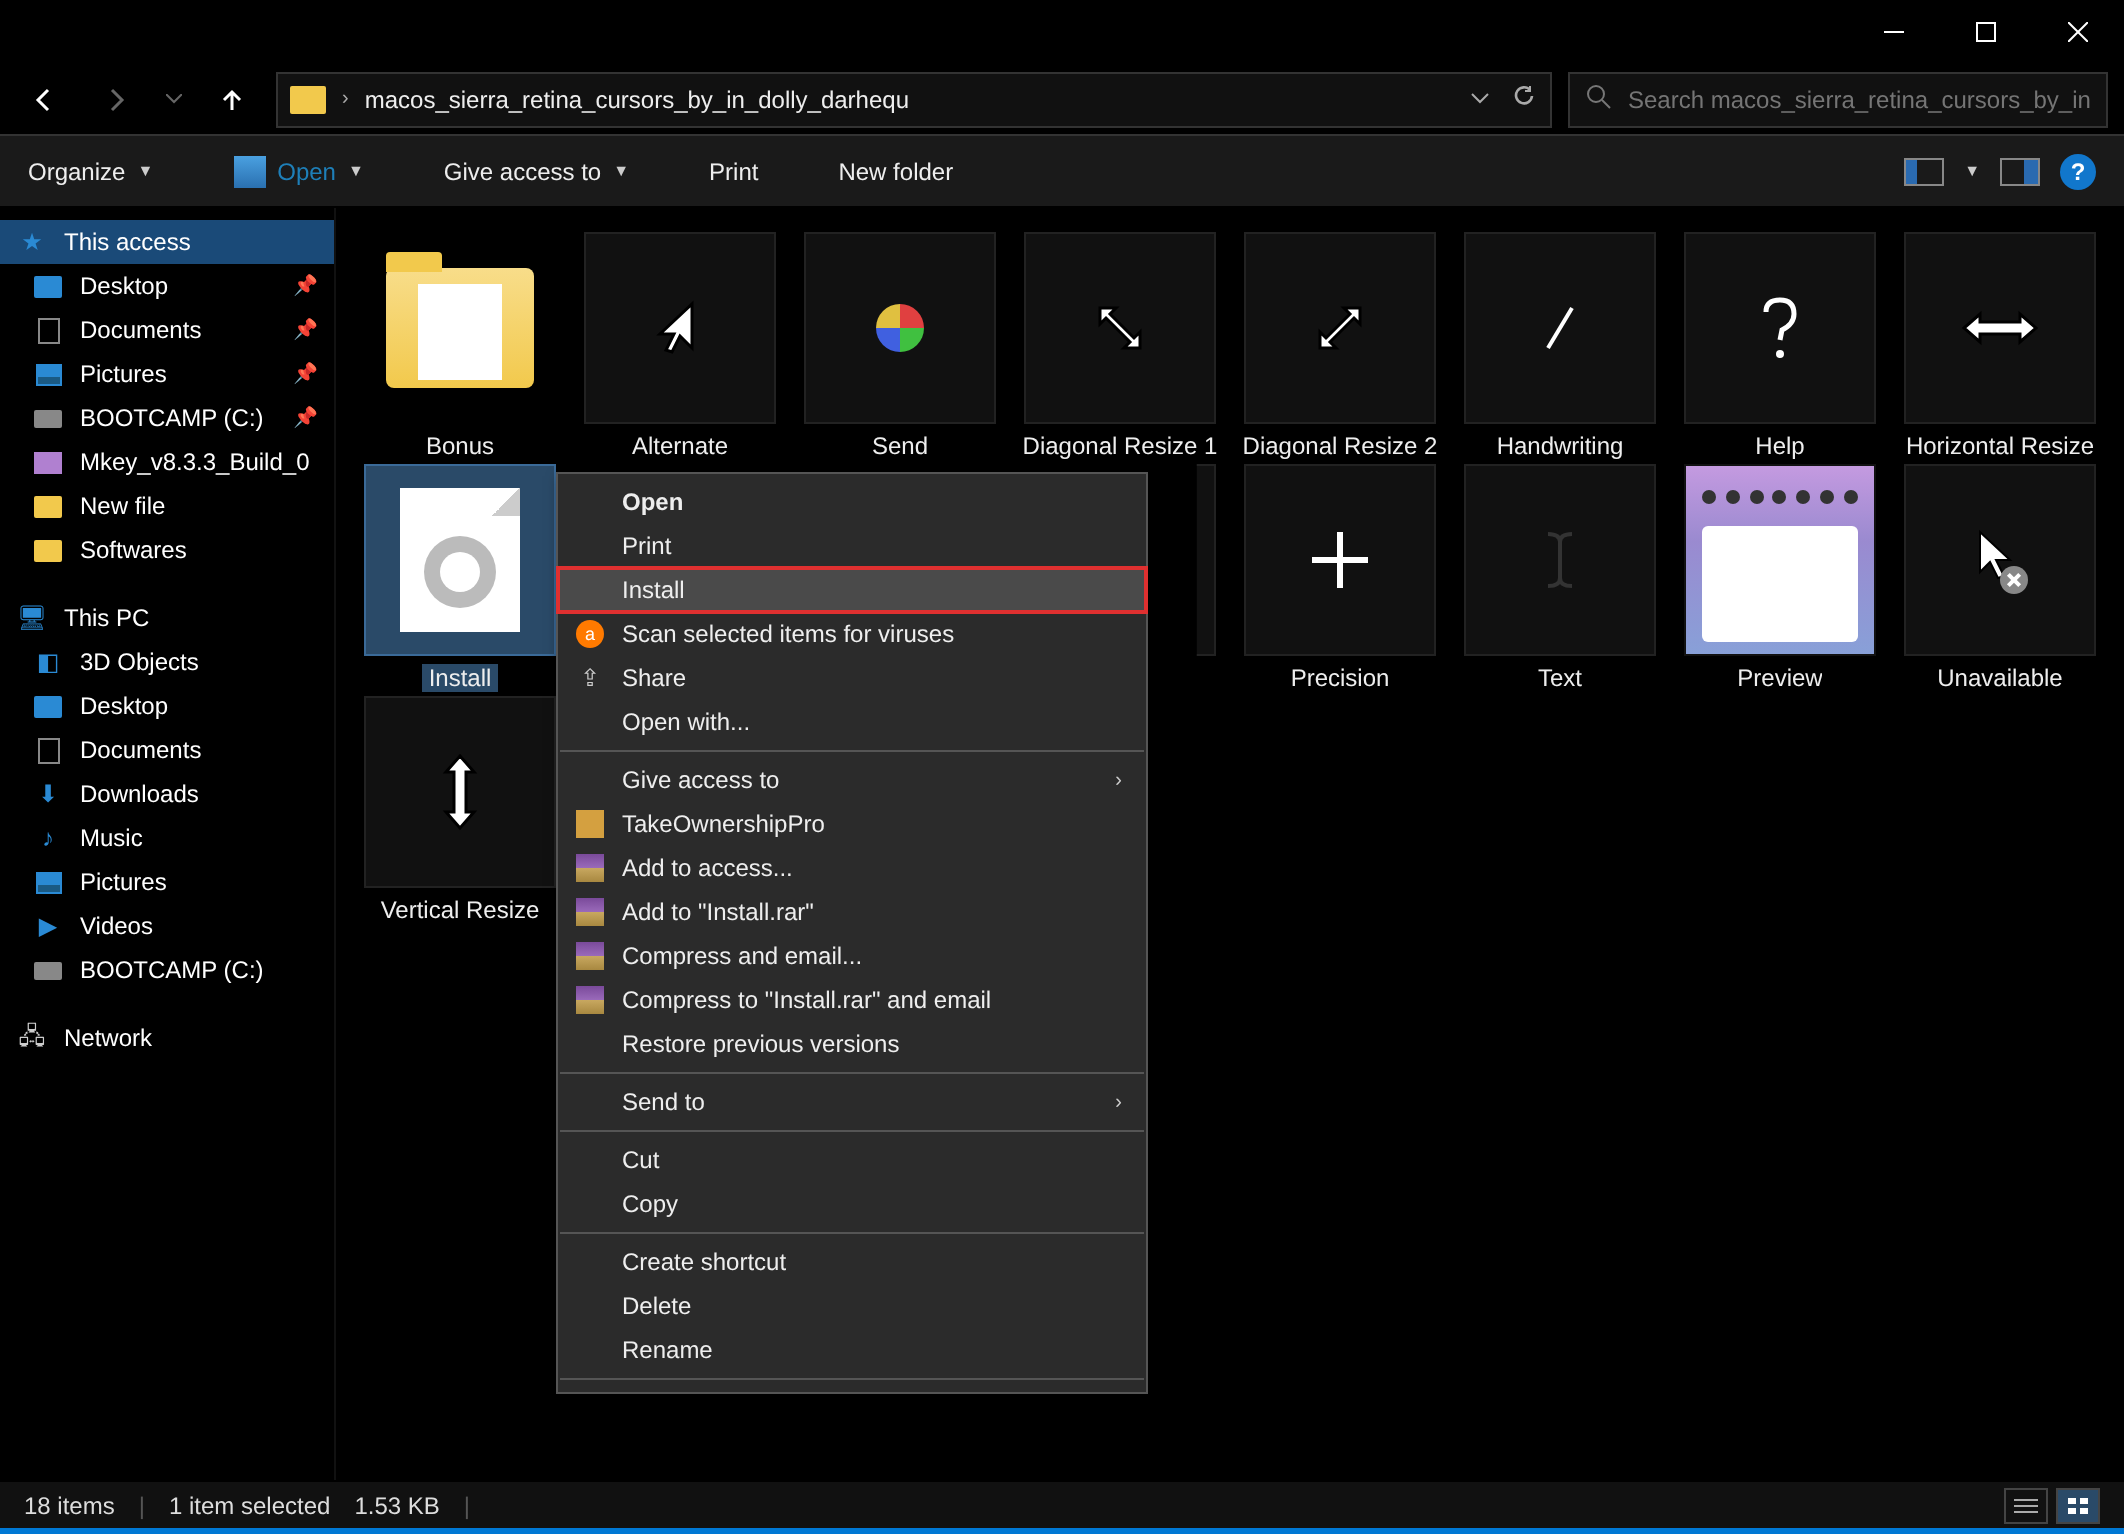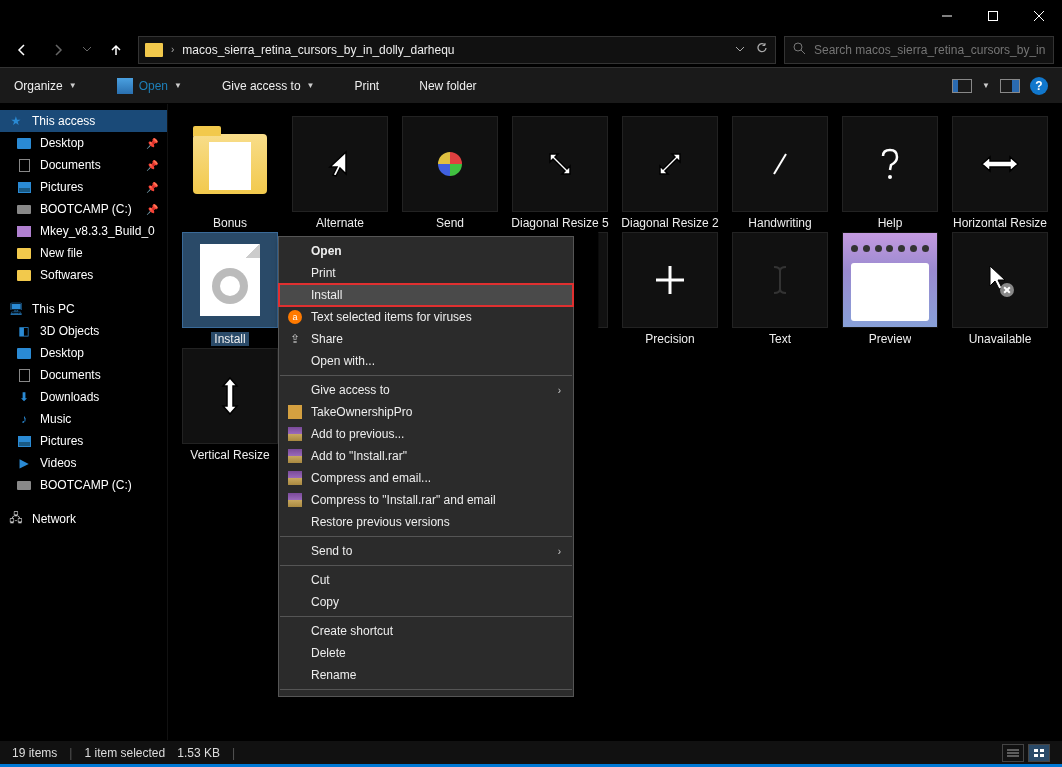--- a/index.html
+++ b/index.html
@@ -331,21 +331,21 @@
             </svg>
           </div>
         <div class="tile-label">Send</div>
       </div>
       <div class="tile">
         <div class="thumb">
             <svg class="cursor-svg" width="40" height="40" viewBox="0 0 40 40">
               <path d="M10 10 L18 10 L15 13 L27 25 L30 22 L30 30 L22 30 L25 27 L13 15 L10 18 Z" fill="#fff" stroke="#000"></path>
             </svg>
           </div>
-        <div class="tile-label">Diagonal Resize 5</div>
+        <div class="tile-label">Diagonal Resize 1</div>
       </div>
       <div class="tile">
         <div class="thumb">
             <svg class="cursor-svg" width="40" height="40" viewBox="0 0 40 40">
               <path d="M30 10 L22 10 L25 13 L13 25 L10 22 L10 30 L18 30 L15 27 L27 15 L30 18 Z" fill="#fff" stroke="#000"></path>
             </svg>
           </div>
         <div class="tile-label">Diagonal Resize 2</div>
       </div>
       <div class="tile">
@@ -458,21 +458,21 @@
   <div class="ctx-item">
       <span>Print</span>
     </div>
   <div class="ctx-item highlighted redbox">
       <span>Install</span>
     </div>
   <div class="ctx-item">
       <span class="ctx-icon">
         <span class="avast-ic">a</span>
       </span>
-      <span>Text selected items for viruses</span>
+      <span>Scan selected items for viruses</span>
     </div>
   <div class="ctx-item">
       <span class="ctx-icon share-ic">⇪</span>
       <span>Share</span>
     </div>
   <div class="ctx-item">
       <span>Open with...</span>
     </div>
   <div class="ctx-sep"></div>
   <div class="ctx-item">
@@ -482,21 +482,21 @@
   <div class="ctx-item">
       <span class="ctx-icon">
         <span class="top-ic"></span>
       </span>
       <span>TakeOwnershipPro</span>
     </div>
   <div class="ctx-item">
       <span class="ctx-icon">
         <span class="rar-ic"></span>
       </span>
-      <span>Add to previous...</span>
+      <span>Add to access...</span>
     </div>
   <div class="ctx-item">
       <span class="ctx-icon">
         <span class="rar-ic"></span>
       </span>
       <span>Add to "Install.rar"</span>
     </div>
   <div class="ctx-item">
       <span class="ctx-icon">
         <span class="rar-ic"></span>
@@ -531,21 +531,21 @@
   <div class="ctx-item">
       <span>Delete</span>
     </div>
   <div class="ctx-item">
       <span>Rename</span>
     </div>
   <div class="ctx-sep"></div>
 </div>
 
 <div class="statusbar">
-  <span>19 items</span>
+  <span>18 items</span>
   <span class="status-sep">|</span>
   <span>1 item selected</span>
   <span>1.53 KB</span>
   <span class="status-sep">|</span>
   <div class="status-right">
     <span class="view-toggle">
         <svg width="12" height="10" viewBox="0 0 12 10">
           <line x1="0" y1="2" x2="12" y2="2" stroke="#aaa"></line>
           <line x1="0" y1="5" x2="12" y2="5" stroke="#aaa"></line>
           <line x1="0" y1="8" x2="12" y2="8" stroke="#aaa"></line>

